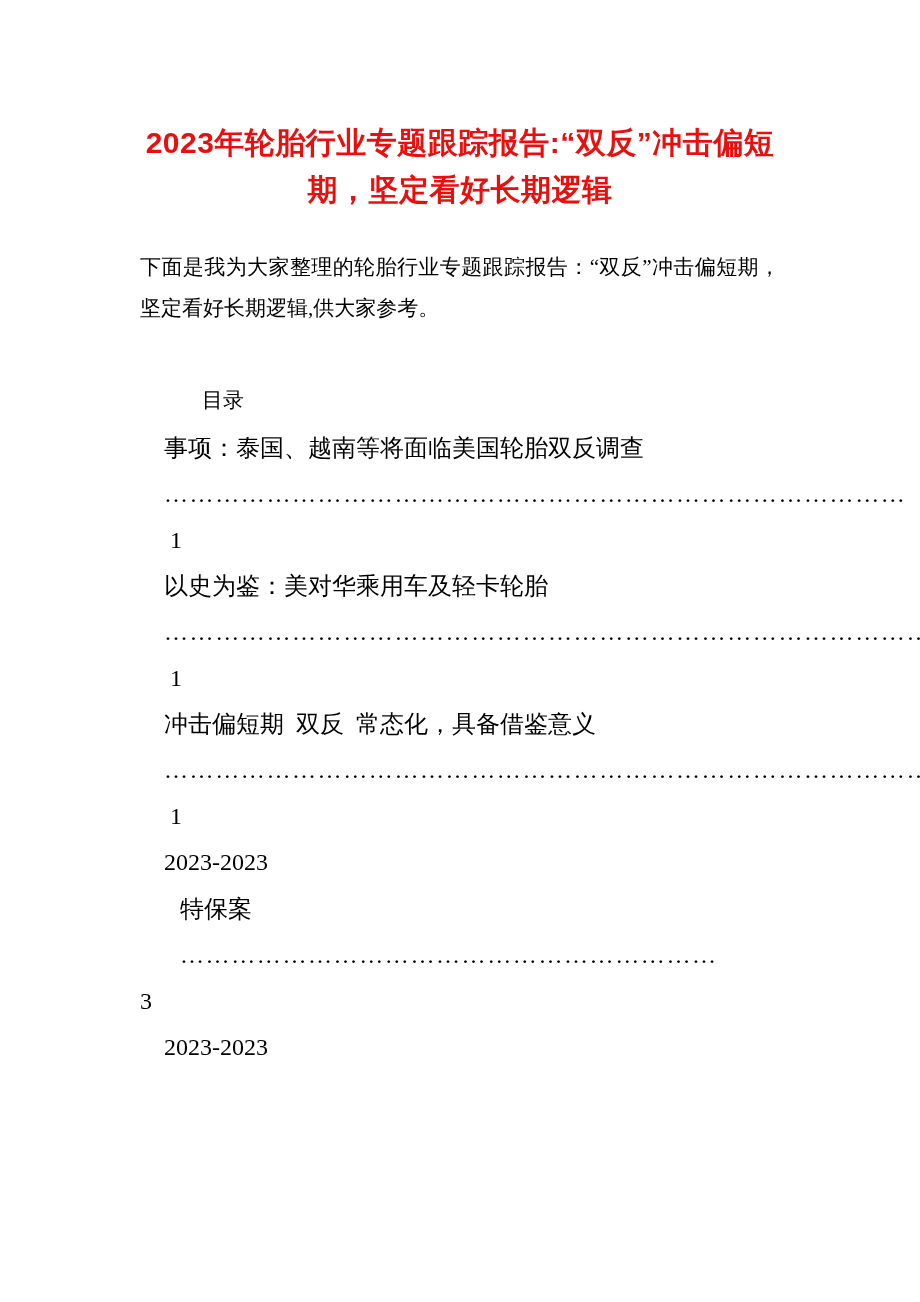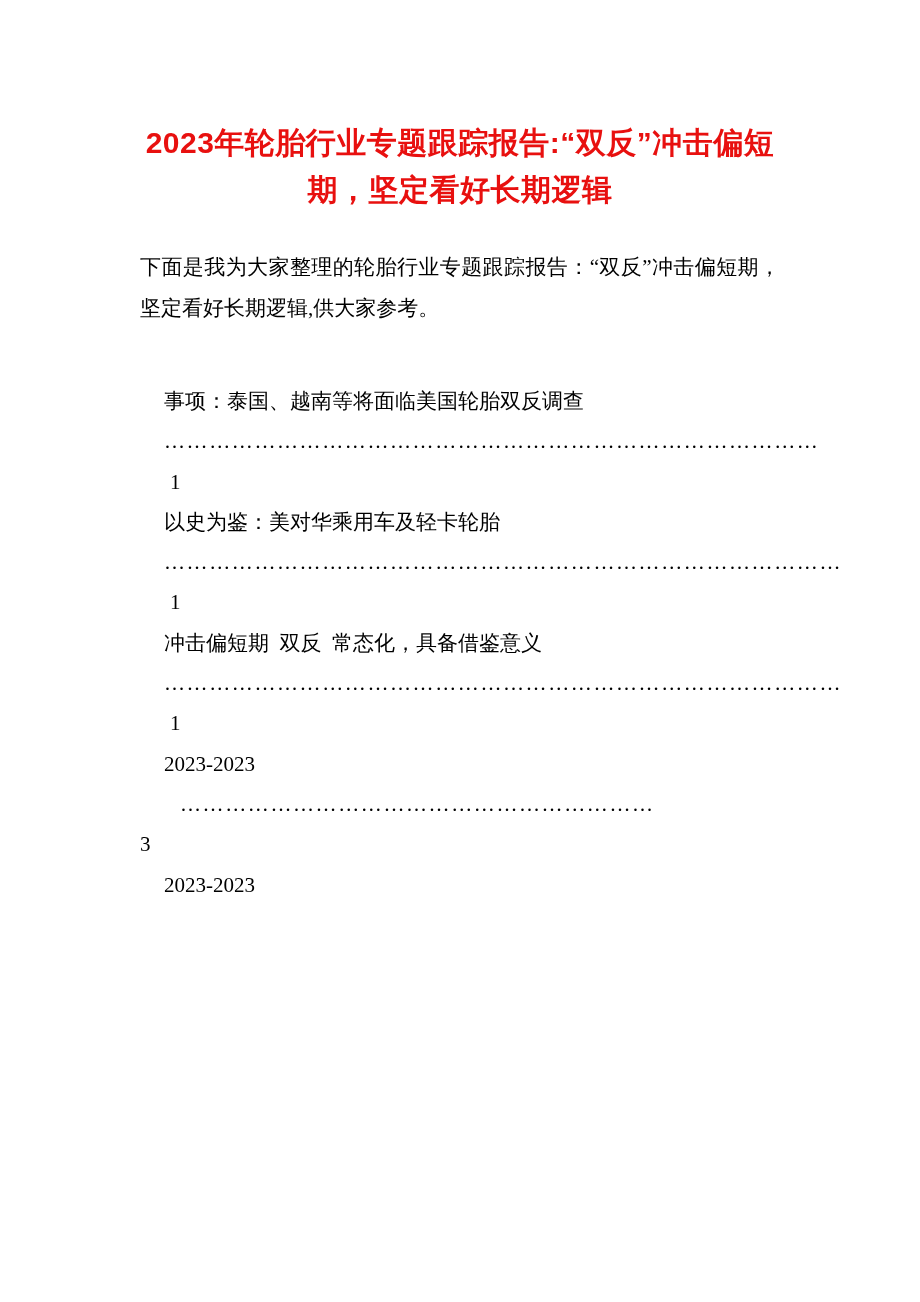--- a/index.html
+++ b/index.html
@@ -37,21 +37,21 @@
     text-align: justify;
     margin: 16px 0 52px 0;
   }
   .toc-heading {
     font-size: 21px;
     line-height: 1.9;
     margin: 0 0 4px 0;
     padding-left: 62px;
   }
   .toc-entry {
-    font-size: 21px;
+    font-size: 24px;
     line-height: 1.92;
     margin: 0;
     padding-left: 24px;
     word-break: break-all;
   }
   .toc-entry .label {
     white-space: pre-wrap;
   }
   .toc-entry .leader {
     letter-spacing: 1.6px;
@@ -68,20 +68,21 @@
 </style>
 </head>
 <body>
 
 <div class="page">
 
   <h1 class="doc-title">2023年轮胎行业专题跟踪报告:“双反”冲击偏短期，坚定看好长期逻辑</h1>
 
   <p class="intro">下面是我为大家整理的轮胎行业专题跟踪报告：“双反”冲击偏短期，坚定看好长期逻辑,供大家参考。</p>
 
+  <p class="toc-heading">目录</p>
 
   <div>
 
     <p class="toc-entry">
       <span class="label">事项：泰国、越南等将面临美国轮胎双反调查</span>
     </p>
     <p class="toc-entry">
       <span class="leader">……………………………………………………………………………</span><span class="pageno">1</span>
     </p>
 
@@ -97,20 +98,23 @@
     </p>
     <p class="toc-entry">
       <span class="leader">………………………………………………………………………………</span><span class="pageno">1</span>
     </p>
 
     <p class="toc-entry">
       <span class="label">2023-2023</span>
     </p>
 
 
+    <p class="toc-entry indent2">
+      <span class="label">特保案</span>
+    </p>
 
     <p class="toc-entry indent2">
       <span class="leader">………………………………………………………</span>
     </p>
 
     <p class="toc-entry flush">3</p>
 
     <p class="toc-entry">
       <span class="label">2023-2023</span>
     </p>

